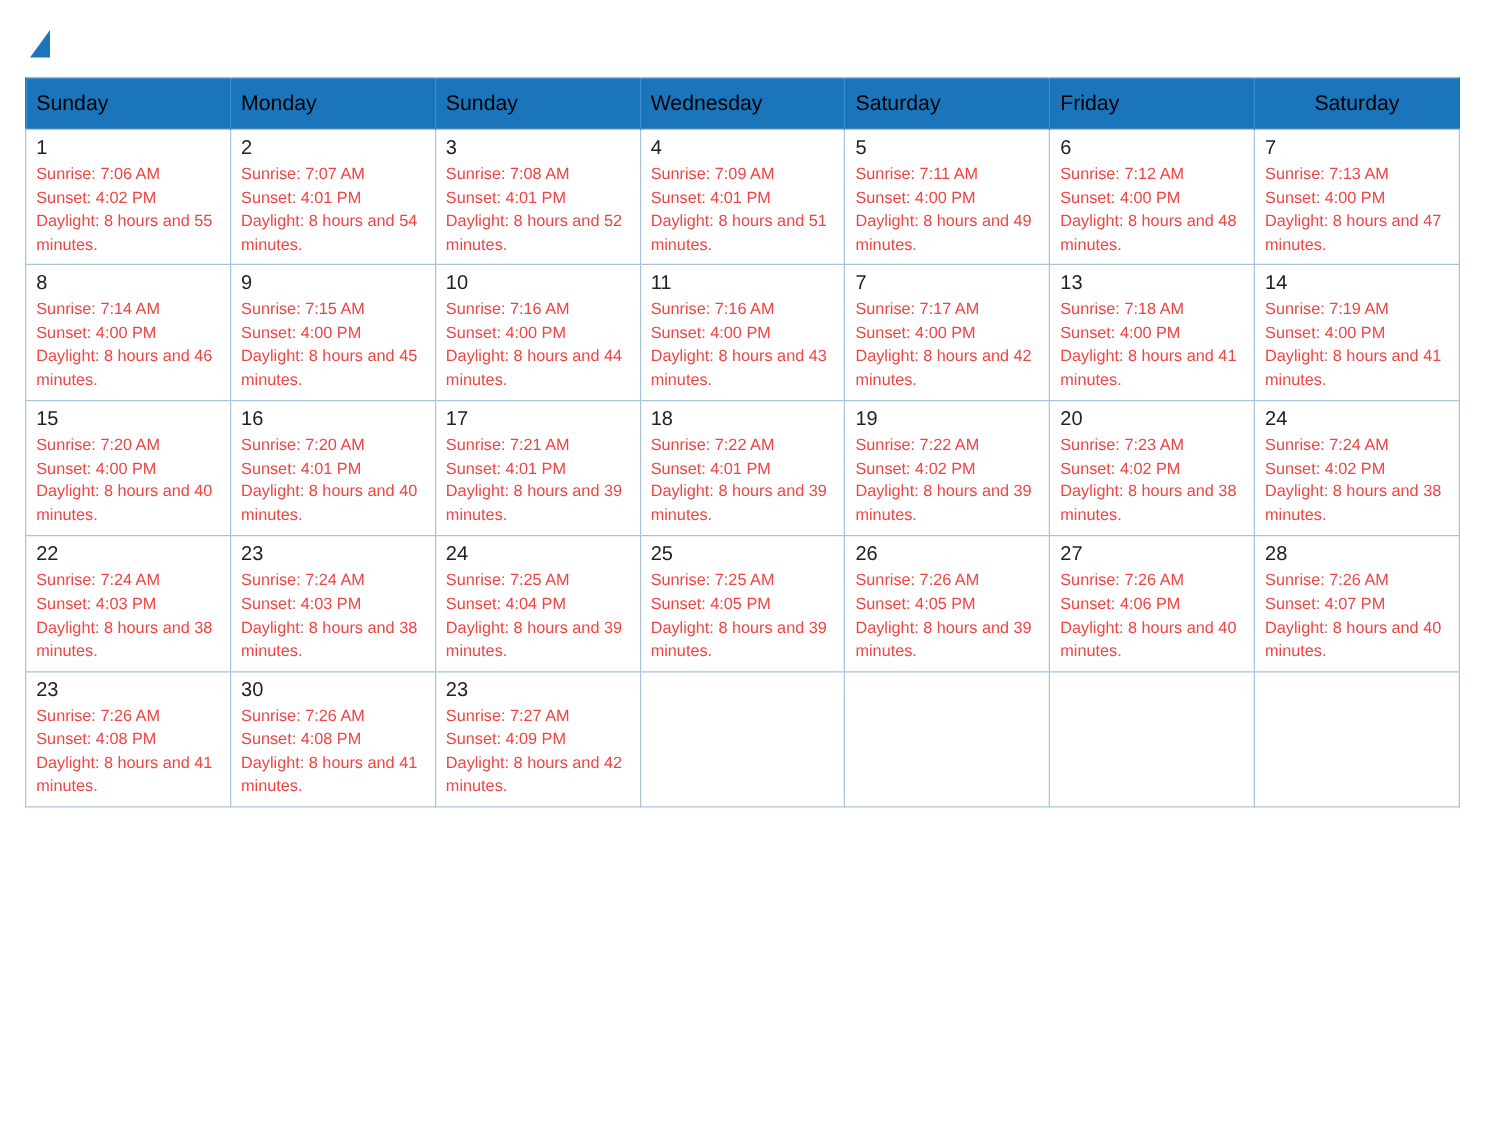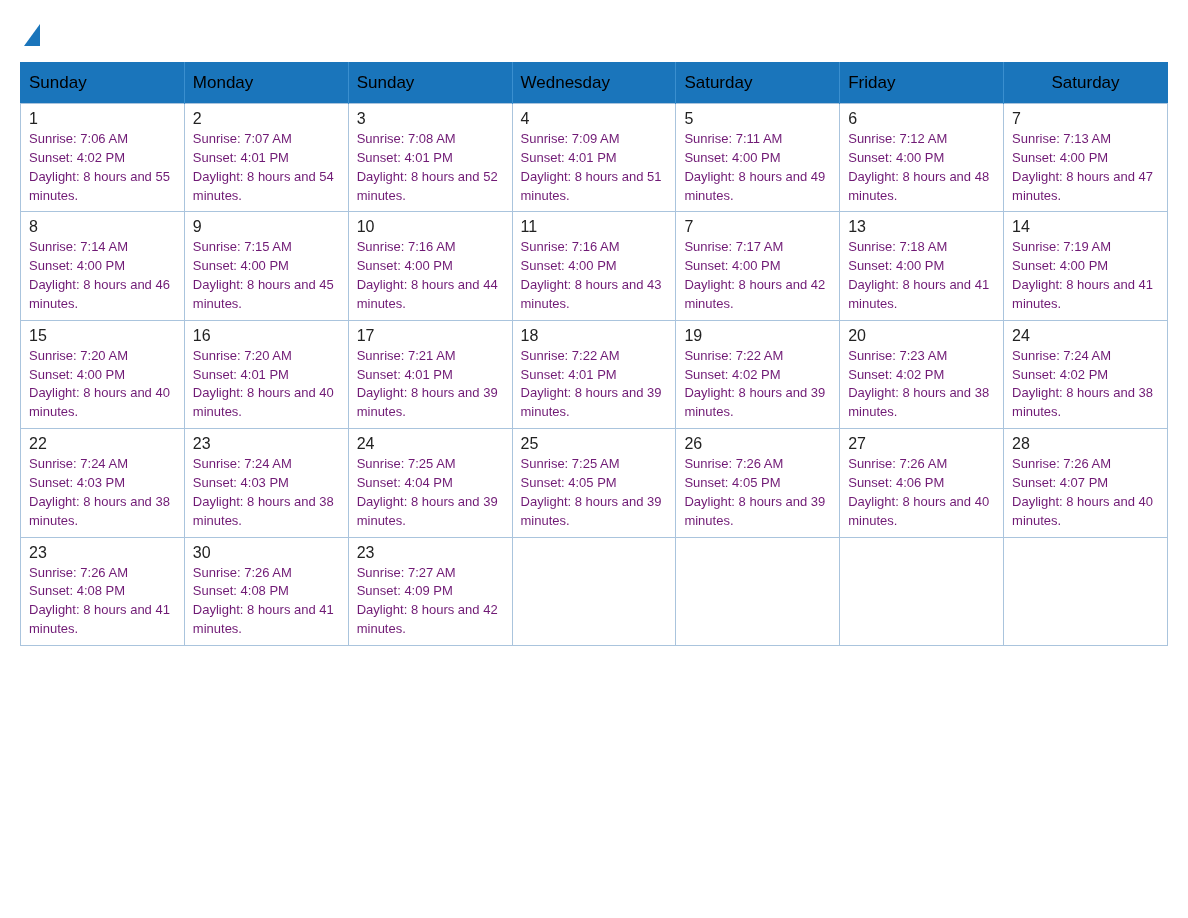--- a/index.html
+++ b/index.html
@@ -81,21 +81,21 @@
       color: #333;
     }
     .day-num {
       font-size: 16px;
       font-weight: normal;
       color: #222;
       margin-bottom: 2px;
     }
     .day-info {
       font-size: 13px;
-      color: #701a75;
+      color: #ef4444;
       line-height: 1.45;
     }
     .empty-cell {
       background: #fff;
     }
   </style>
 </head>
 <body>
 
 <div class="header">

